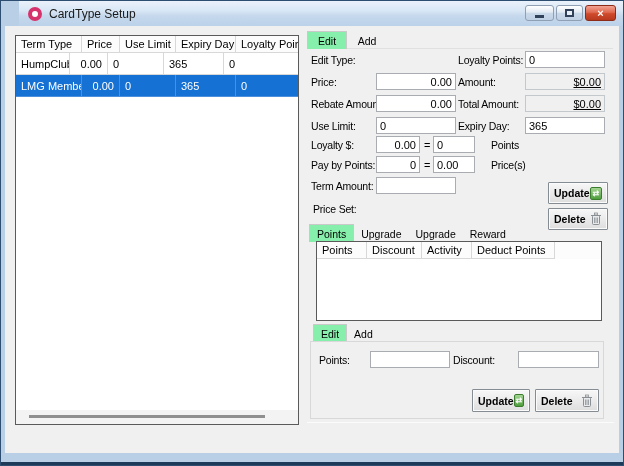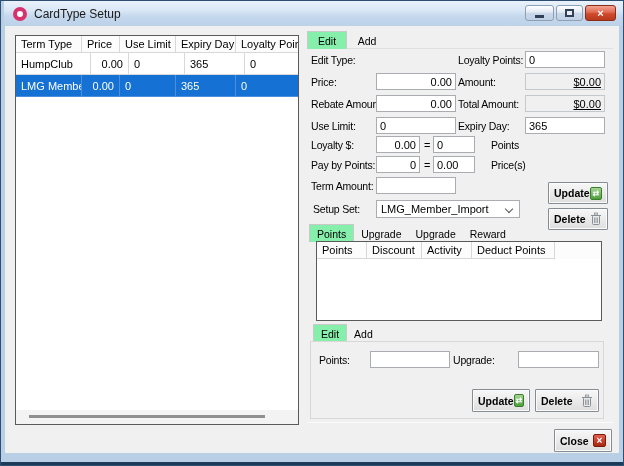--- a/index.html
+++ b/index.html
@@ -2,21 +2,21 @@
 <html><head>
 <meta charset="utf-8">
 <style>
   * { margin:0; padding:0; box-sizing:border-box; }
   html,body { width:624px; height:466px; font-family:"Liberation Sans", sans-serif; }
   .window{
     position:relative; width:624px; height:466px;
     border:1px solid #2e4e71; background:#b8cfe6; overflow:hidden;
   }
   .titlebar{
-    position:absolute; left:3px; top:0; right:0; height:25px;
+    position:absolute; left:18px; top:0; right:0; height:25px;
     background:linear-gradient(#eaf2fb, #d8e6f5 40%, #c5d8ec 60%, #bcd2e9);
     display:flex; align-items:center;
   }
   .title-icon{
     position:absolute; left:9px; top:6px; width:14px; height:14px;
     border-radius:50%; border:4px solid #d6336c; background:#fff;
   }
   .title-text{ position:absolute; left:30px; top:6px; font-size:12px; color:#1a1a1a; }
   .win-buttons{ position:absolute; right:7px; top:4px; display:flex; gap:2px; }
   .winbtn{
@@ -128,21 +128,21 @@
 
     <div class="dgrid" style="left:10px;top:9px;width:284px;height:390px">
       <div class="ghead">
         <div class="gc" style="width:66px">Term Type</div>
         <div class="gc" style="width:38px">Price</div>
         <div class="gc" style="width:56px">Use Limit</div>
         <div class="gc" style="width:60px">Expiry Day</div>
         <div class="gc fill">Loyalty Points</div>
       </div>
       <div class="grow">
-        <div class="gc" style="width:75px">HumpClub</div>
+        <div class="gc" style="width:54px">HumpClub</div>
         <div class="gc num" style="width:38px">0.00</div>
         <div class="gc" style="width:56px">0</div>
         <div class="gc" style="width:60px">365</div>
         <div class="gc fill">0</div>
       </div>
       <div class="grow sel">
         <div class="gc" style="width:66px">LMG Member...</div>
         <div class="gc num" style="width:38px">0.00</div>
         <div class="gc" style="width:56px">0</div>
         <div class="gc" style="width:60px">365</div>
@@ -184,25 +184,21 @@
 
     <span class="lbl" style="left:306px;top:133px">Pay by Points:</span>
     <input class="txt ra" style="left: 371px; top: 130px; width: 44px;" value="0">
     <span class="eq" style="left:419px;top:133px">=</span>
     <input class="txt" style="left: 428px; top: 130px; width: 42px;" value="0.00">
     <span class="lbl" style="left:486px;top:133px">Price(s)</span>
 
     <span class="lbl" style="left:306px;top:154px">Term Amount:</span>
     <input class="txt" style="left: 371px; top: 151px; width: 80px;" value="">
 
-    <span class="lbl" style="left:308px;top:177px">Setup Set:</span>
-    <div class="combo" style="left:371px;top:174px;width:144px">
-      <span>LMG_Member_Import</span>
-      <span class="chev"></span>
-    </div>
+    <span class="lbl" style="left:308px;top:177px">Price Set:</span>
 
     <div class="btn" style="left:543px;top:156px;width:60px;height:22px">
       <span>Update</span>
       <span class="icon-green"></span>
     </div>
     <div class="btn" style="left:543px;top:182px;width:60px;height:22px">
       <span>Delete</span>
       <svg class="icon-trash" viewBox="0 0 12 14">
         <rect x="2.5" y="3.5" width="7" height="9" rx="1" fill="#e8eaec" stroke="#8a8f94"></rect>
         <line x1="1" y1="3.5" x2="11" y2="3.5" stroke="#8a8f94"></line>
@@ -231,41 +227,37 @@
     </div>
 
     <div class="tabstrip" style="left:308px;top:297px;height:19px">
       <div class="tab active">Edit</div>
       <div class="tab">Add</div>
     </div>
 
     <div class="groupbox" style="left:305px;top:315px;width:294px;height:78px"></div>
     <span class="lbl" style="left:314px;top:328px">Points:</span>
     <input class="txt" style="left: 365px; top: 325px; width: 80px;" value="">
-    <span class="lbl" style="left:448px;top:328px">Upgrade:</span>
+    <span class="lbl" style="left:448px;top:328px">Discount:</span>
     <input class="txt" style="left: 513px; top: 325px; width: 81px;" value="">
 
     <div class="btn" style="left:467px;top:363px;width:58px;height:23px">
       <span>Update</span>
       <span class="icon-green"></span>
     </div>
     <div class="btn" style="left:530px;top:363px;width:64px;height:23px">
       <span>Delete</span>
       <svg class="icon-trash" viewBox="0 0 12 14">
         <rect x="2.5" y="3.5" width="7" height="9" rx="1" fill="#e8eaec" stroke="#8a8f94"></rect>
         <line x1="1" y1="3.5" x2="11" y2="3.5" stroke="#8a8f94"></line>
         <rect x="4.5" y="1" width="3" height="2" fill="#e8eaec" stroke="#8a8f94" stroke-width="0.8"></rect>
         <line x1="4.5" y1="5.5" x2="4.5" y2="11" stroke="#8a8f94" stroke-width="0.8"></line>
         <line x1="6" y1="5.5" x2="6" y2="11" stroke="#8a8f94" stroke-width="0.8"></line>
         <line x1="7.5" y1="5.5" x2="7.5" y2="11" stroke="#8a8f94" stroke-width="0.8"></line>
       </svg>
     </div>
 
     <div class="sep" style="left:302px;top:396px;width:307px"></div>
-    <div class="btn" style="left:549px;top:403px;width:58px;height:23px">
-      <span>Close</span>
-      <span class="icon-red"></span>
-    </div>
 
   </div>
 
   <div class="bottom-navy"></div>
 </div>
 
 </body></html>

